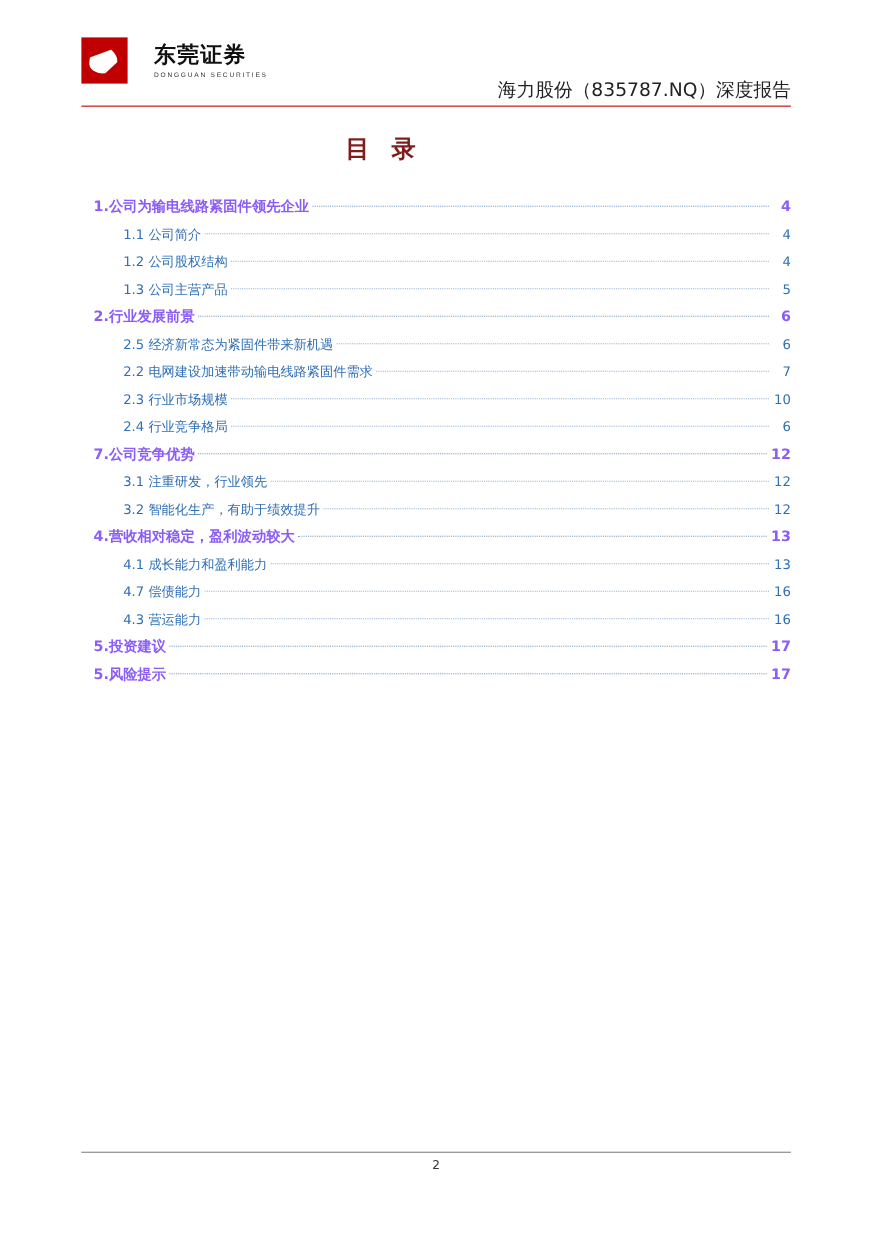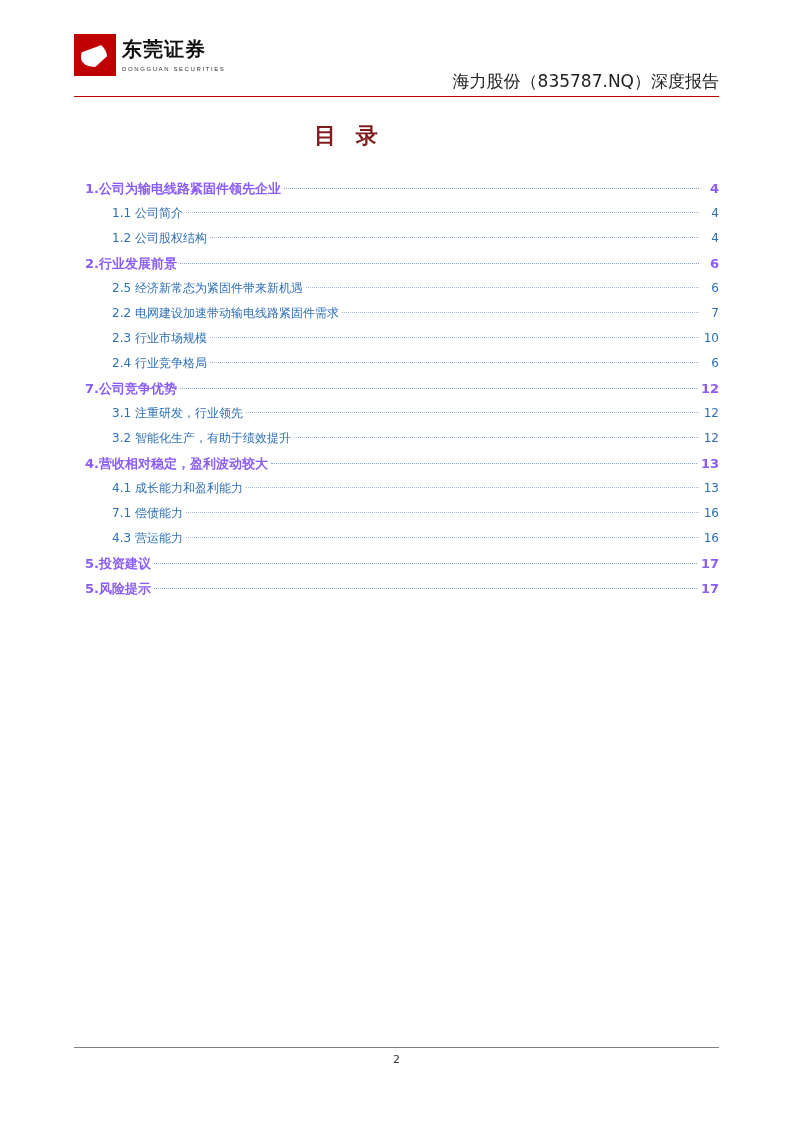--- a/index.html
+++ b/index.html
@@ -54,20 +54,21 @@
     height: 24px;
     border-radius: 50% 50% 50% 50% / 60% 60% 40% 40%;
     background: #ffffff;
     clip-path: polygon(0 40%, 100% 0, 100% 55%, 55% 100%, 0 100%);
   }
   .logo-text {
     display: flex;
     flex-direction: column;
     justify-content: flex-end;
     padding-top: 2px;
+    margin-left: 18px;
   }
   .logo-cn {
     font-family: "DejaVu Sans", sans-serif;
     font-size: 20px;
     font-weight: bold;
     color: #111111;
     letter-spacing: 1px;
     line-height: 26px;
     white-space: nowrap;
   }
@@ -215,20 +216,25 @@
       <span class="dots"></span>
       <span class="pg">4</span>
     </div>
 
     <div class="toc-row level2">
       <span class="txt">1.2 公司股权结构</span>
       <span class="dots"></span>
       <span class="pg">4</span>
     </div>
 
+    <div class="toc-row level2">
+      <span class="txt">1.3 公司主营产品</span>
+      <span class="dots"></span>
+      <span class="pg">5</span>
+    </div>
 
     <div class="toc-row level1">
       <span class="txt">2.行业发展前景</span>
       <span class="dots"></span>
       <span class="pg">6</span>
     </div>
 
     <div class="toc-row level2">
       <span class="txt">2.5 经济新常态为紧固件带来新机遇</span>
       <span class="dots"></span>
@@ -277,21 +283,21 @@
       <span class="pg">13</span>
     </div>
 
     <div class="toc-row level2">
       <span class="txt">4.1 成长能力和盈利能力</span>
       <span class="dots"></span>
       <span class="pg">13</span>
     </div>
 
     <div class="toc-row level2">
-      <span class="txt">7.1 偿债能力</span>
+      <span class="txt">4.7 偿债能力</span>
       <span class="dots"></span>
       <span class="pg">16</span>
     </div>
 
     <div class="toc-row level2">
       <span class="txt">4.3 营运能力</span>
       <span class="dots"></span>
       <span class="pg">16</span>
     </div>
 

